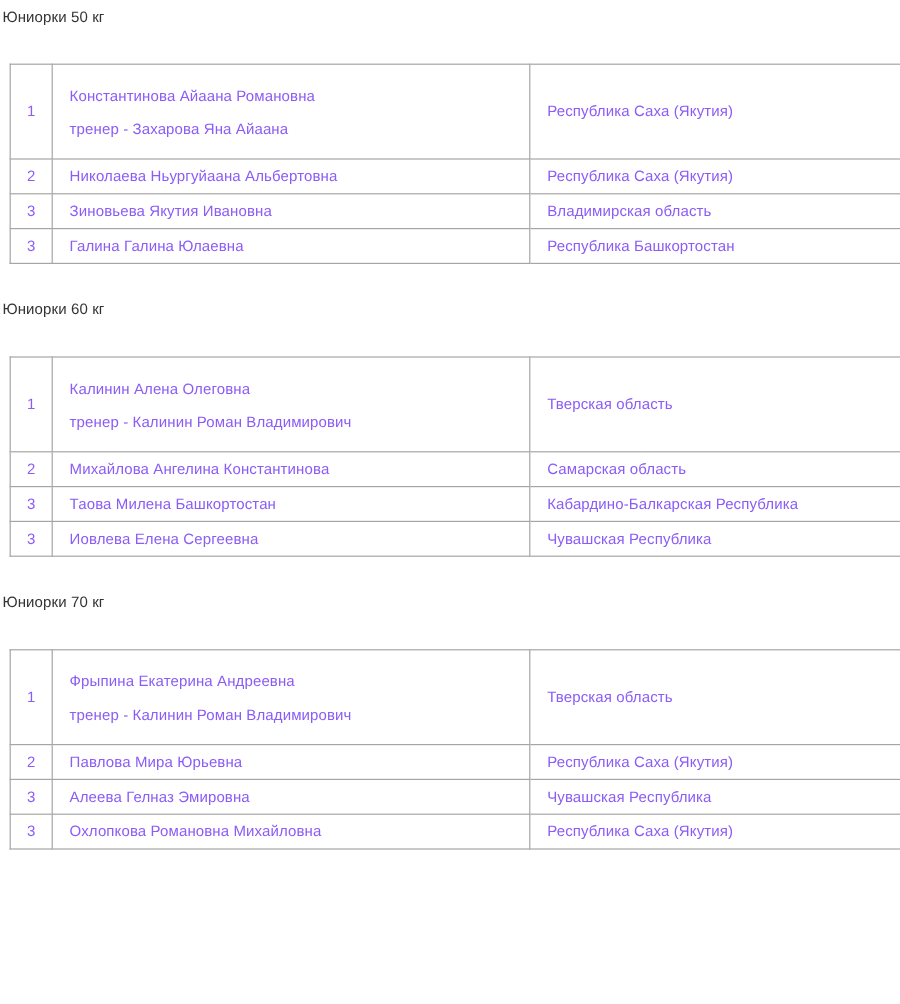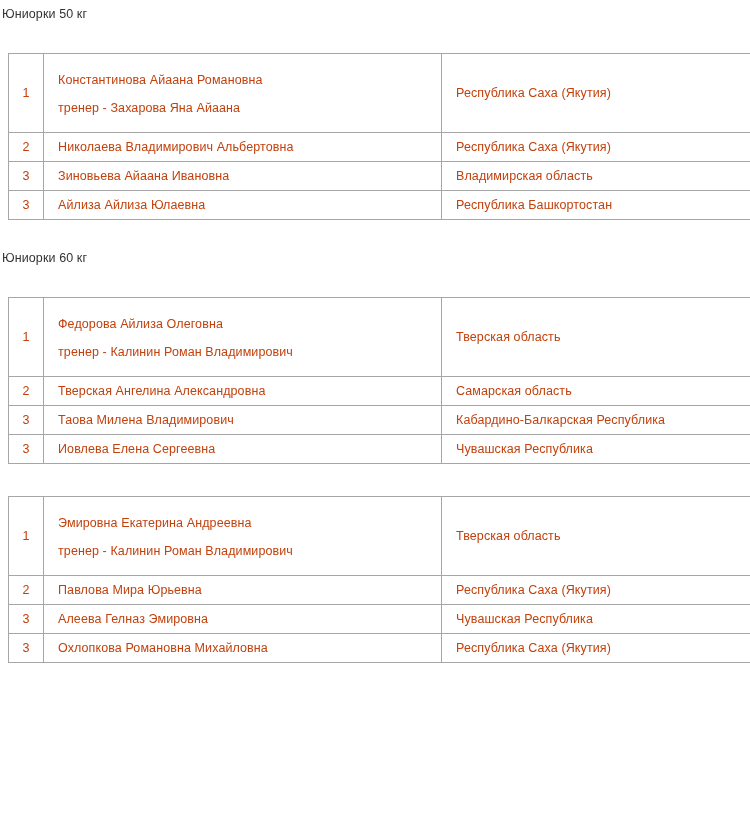--- a/index.html
+++ b/index.html
@@ -39,21 +39,21 @@
     border-collapse: collapse;
     table-layout: fixed;
     width: 737px;
     margin-left: 8px;
     margin-top: 32px;
     background: #ffffff;
   }
   .results-table td {
     border: 1px solid #a6a6a6;
     font-size: 12.5px;
-    color: #c2410c;
+    color: #8b5cf6;
     vertical-align: middle;
     background: #ffffff;
     letter-spacing: 0.1px;
   }
   .col-rank {
     width: 34px;
     text-align: center;
     padding: 0;
   }
   .col-name {
@@ -87,75 +87,76 @@
         <tr class="row-double">
           <td class="col-rank">1</td>
           <td class="col-name">
             <span class="name-line athlete">Константинова Айаана Романовна</span>
             <span class="name-line coach">тренер - Захарова Яна Айаана</span>
           </td>
           <td class="col-region">Республика Саха (Якутия)</td>
         </tr>
         <tr class="row-single">
           <td class="col-rank">2</td>
-          <td class="col-name">Николаева Владимирович Альбертовна</td>
+          <td class="col-name">Николаева Ньургуйаана Альбертовна</td>
           <td class="col-region">Республика Саха (Якутия)</td>
         </tr>
         <tr class="row-single">
           <td class="col-rank">3</td>
-          <td class="col-name">Зиновьева Айаана Ивановна</td>
+          <td class="col-name">Зиновьева Якутия Ивановна</td>
           <td class="col-region">Владимирская область</td>
         </tr>
         <tr class="row-single">
           <td class="col-rank">3</td>
-          <td class="col-name">Айлиза Айлиза Юлаевна</td>
+          <td class="col-name">Галина Галина Юлаевна</td>
           <td class="col-region">Республика Башкортостан</td>
         </tr>
       </tbody>
     </table>
   </div>
 
   <div class="section section-2">
     <div class="section-heading">Юниорки 60 кг</div>
     <table class="results-table">
       <tbody>
         <tr class="row-double">
           <td class="col-rank">1</td>
           <td class="col-name">
-            <span class="name-line athlete">Федорова Айлиза Олеговна</span>
+            <span class="name-line athlete">Калинин Алена Олеговна</span>
             <span class="name-line coach">тренер - Калинин Роман Владимирович</span>
           </td>
           <td class="col-region">Тверская область</td>
         </tr>
         <tr class="row-single">
           <td class="col-rank">2</td>
-          <td class="col-name">Тверская Ангелина Александровна</td>
+          <td class="col-name">Михайлова Ангелина Константинова</td>
           <td class="col-region">Самарская область</td>
         </tr>
         <tr class="row-single">
           <td class="col-rank">3</td>
-          <td class="col-name">Таова Милена Владимирович</td>
+          <td class="col-name">Таова Милена Башкортостан</td>
           <td class="col-region">Кабардино-Балкарская Республика</td>
         </tr>
         <tr class="row-single">
           <td class="col-rank">3</td>
           <td class="col-name">Иовлева Елена Сергеевна</td>
           <td class="col-region">Чувашская Республика</td>
         </tr>
       </tbody>
     </table>
   </div>
 
   <div class="section section-3">
+    <div class="section-heading">Юниорки 70 кг</div>
     <table class="results-table">
       <tbody>
         <tr class="row-double">
           <td class="col-rank">1</td>
           <td class="col-name">
-            <span class="name-line athlete">Эмировна Екатерина Андреевна</span>
+            <span class="name-line athlete">Фрыпина Екатерина Андреевна</span>
             <span class="name-line coach">тренер - Калинин Роман Владимирович</span>
           </td>
           <td class="col-region">Тверская область</td>
         </tr>
         <tr class="row-single">
           <td class="col-rank">2</td>
           <td class="col-name">Павлова Мира Юрьевна</td>
           <td class="col-region">Республика Саха (Якутия)</td>
         </tr>
         <tr class="row-single">

